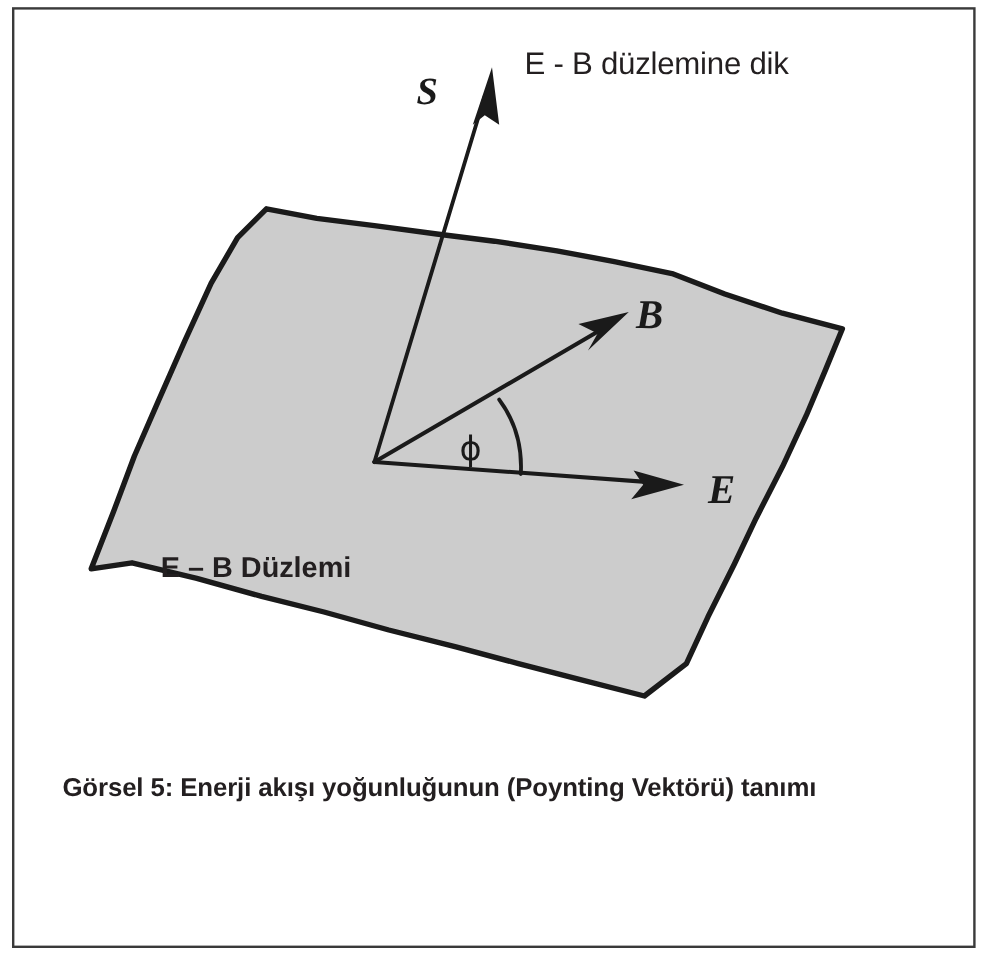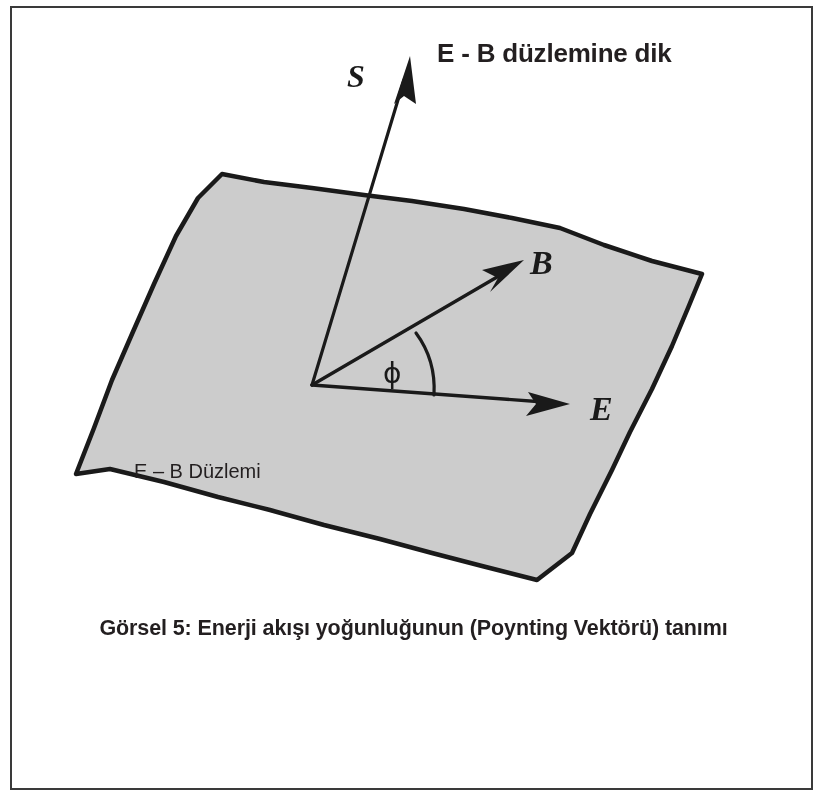--- a/index.html
+++ b/index.html
@@ -38,28 +38,28 @@
   }
   .figtext {
     position: absolute;
     color: #231f20;
     white-space: nowrap;
   }
   #label-perpendicular {
     left: 425px;
     top: 30px;
     font-size: 26px;
-    font-weight: 700;
+    font-weight: 400;
     letter-spacing: -0.2px;
   }
   #label-plane {
     left: 122px;
     top: 452px;
-    font-size: 20px;
-    font-weight: 400;
+    font-size: 24px;
+    font-weight: 700;
   }
   .veclabel {
     position: absolute;
     font-family: "Liberation Serif", serif;
     font-weight: bold;
     font-style: italic;
     color: #1a1a1a;
   }
   #label-s { left: 335px; top: 50px; font-size: 32px; }
   #label-b { left: 518px; top: 236px; font-size: 34px; }
@@ -68,23 +68,22 @@
     position: absolute;
     left: 371px;
     top: 349px;
     font-family: "DejaVu Sans", sans-serif;
     font-size: 28px;
     color: #1a1a1a;
   }
   #caption-block {
     position: absolute;
     left: 0;
-    top: 604px;
+    top: 632px;
     width: 803px;
-    text-align: center;
   }
   #caption-title {
     font-size: 21.5px;
     font-weight: bold;
     color: #231f20;
     line-height: 1.55;
     padding: 0 40px;
     letter-spacing: -0.1px;
   }
   #caption-subtitle {

